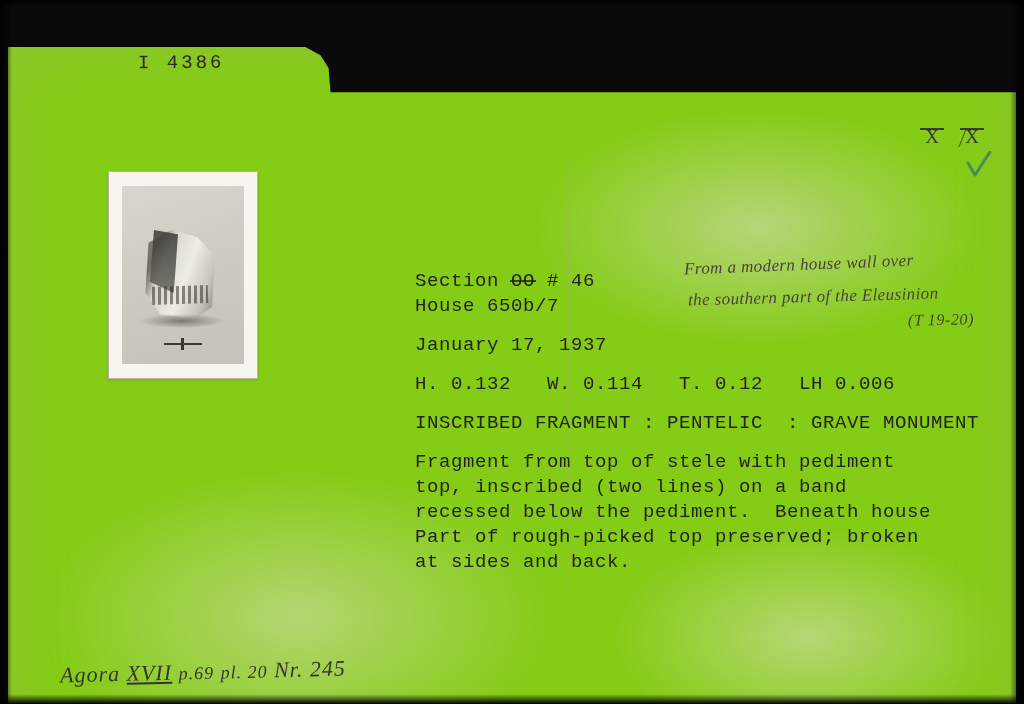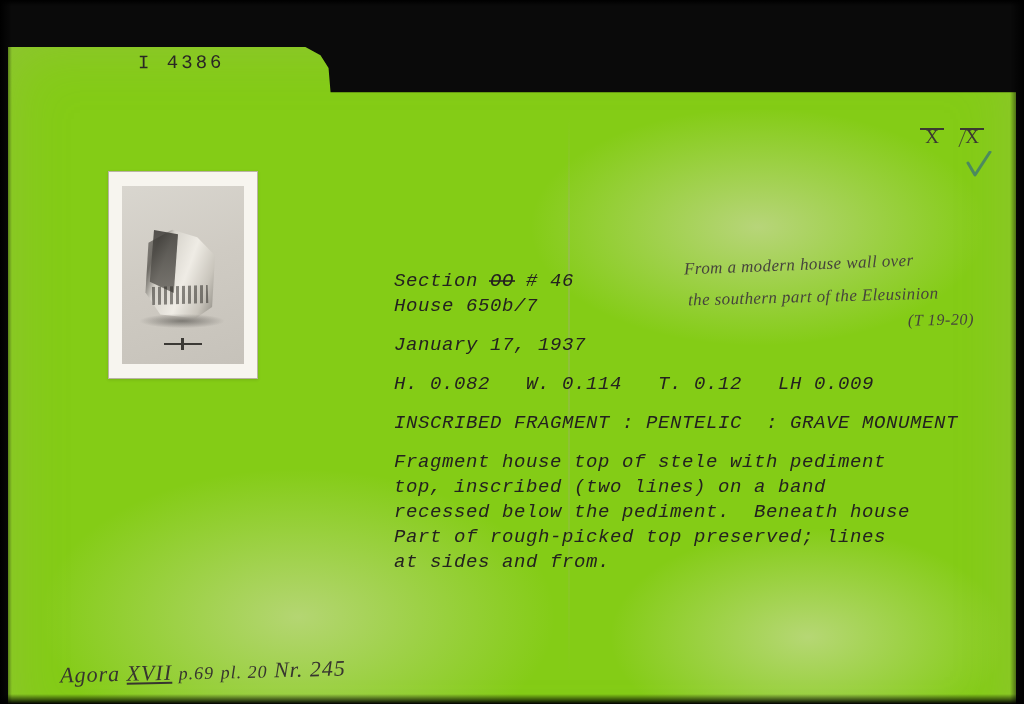--- a/index.html
+++ b/index.html
@@ -147,26 +147,25 @@
     content: "";
     position: absolute;
     left: 17px; top: 0;
     width: 3px; height: 12px;
     background: #3b3935;
   }
 
   
   #typed-block {
     position: absolute;
-    left: 386px;
+    left: 407px;
     top: 222px;
     width: 600px;
     font-family: "Liberation Mono", monospace;
     color: #24221f;
-    font-style: italic;
   }
   .typed-line {
     font-size: 19px;
     line-height: 25px;
     letter-spacing: 0.6px;
     white-space: pre;
   }
   .gap-sm { height: 14px; }
   .strike-over {
     position: relative;
@@ -323,31 +322,31 @@
     </div>
 
     <div id="typed-block">
       <div class="typed-line"><span>Section</span><span> </span><span class="strike-over">OO</span><span> </span><span># 46</span></div>
       <div class="typed-line">House 650b/7</div>
 
       <div class="gap-sm"></div>
       <div class="typed-line">January 17, 1937</div>
 
       <div class="gap-sm"></div>
-      <div class="typed-line">H. 0.082   W. 0.114   T. 0.12   LH 0.009</div>
+      <div class="typed-line">H. 0.132   W. 0.114   T. 0.12   LH 0.006</div>
 
       <div class="gap-sm"></div>
       <div class="typed-line">INSCRIBED FRAGMENT : PENTELIC  : GRAVE MONUMENT</div>
 
       <div class="gap-sm"></div>
-      <div class="typed-line">Fragment house top of stele with pediment</div>
+      <div class="typed-line">Fragment from top of stele with pediment</div>
       <div class="typed-line">top, inscribed (two lines) on a band</div>
       <div class="typed-line">recessed below the pediment.  Beneath house</div>
-      <div class="typed-line">Part of rough-picked top preserved; lines</div>
-      <div class="typed-line">at sides and from.</div>
+      <div class="typed-line">Part of rough-picked top preserved; broken</div>
+      <div class="typed-line">at sides and back.</div>
     </div>
 
     <div class="handwriting" id="note-provenance-1">From a modern house wall over</div>
     <div class="handwriting" id="note-provenance-2">the southern part of the Eleusinion</div>
     <div class="handwriting" id="note-provenance-3">(T 19-20)</div>
 
     <div id="mark-x1">X</div>
     <div id="mark-x2">X</div>
     <div id="mark-check">
       <svg width="26" height="28" viewBox="0 0 26 28">

